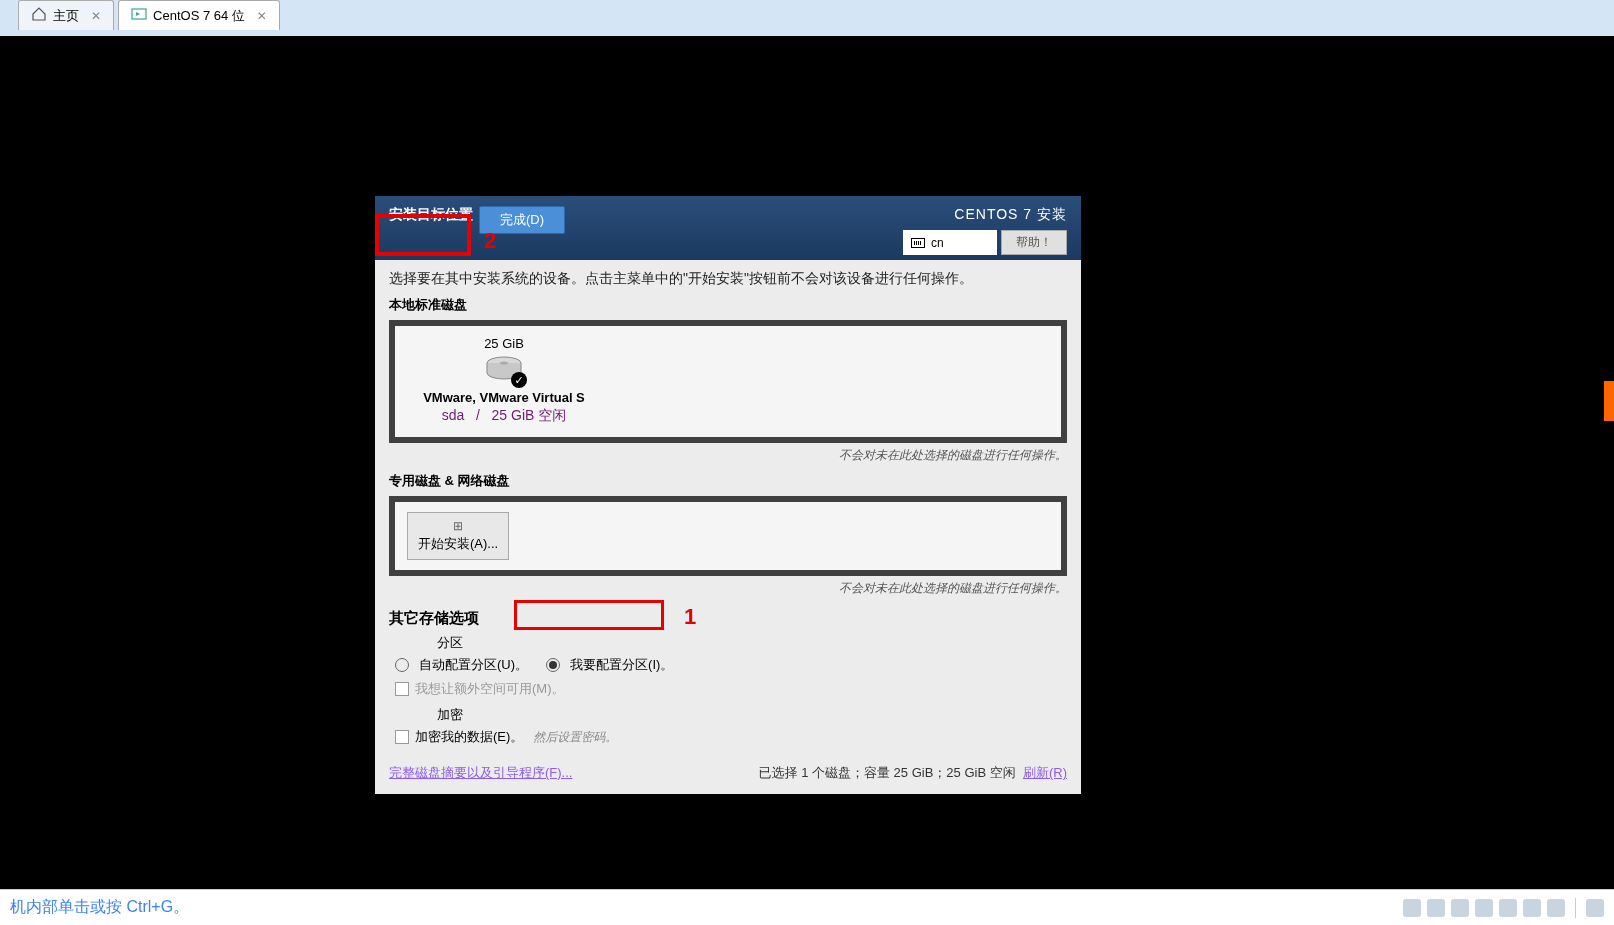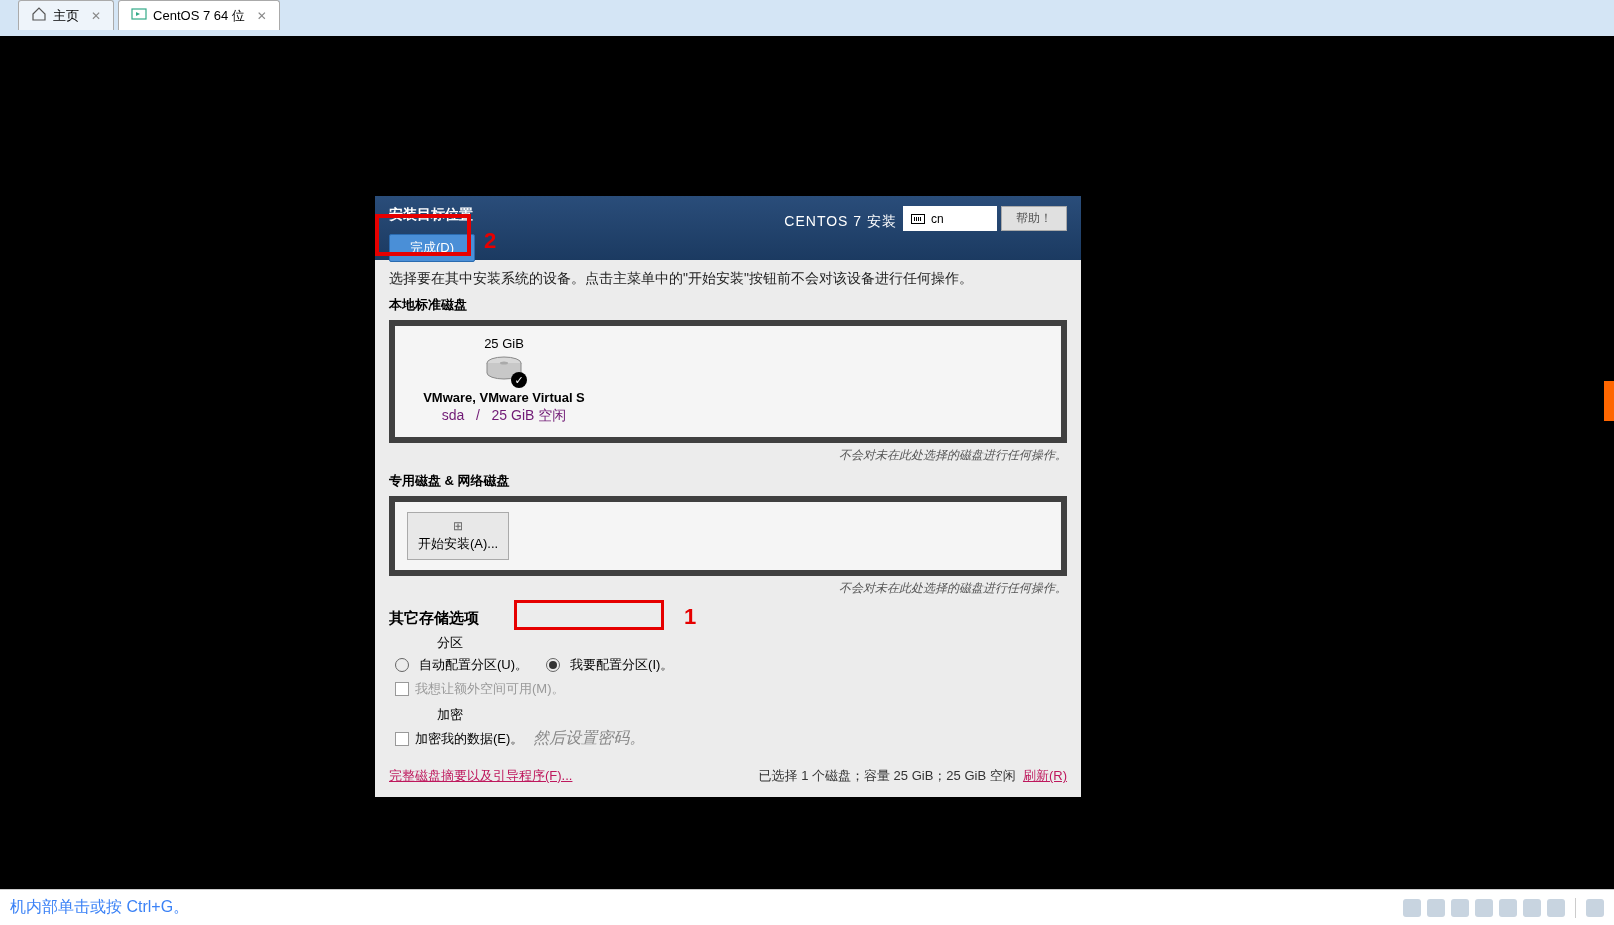--- a/index.html
+++ b/index.html
@@ -66,21 +66,21 @@
       color: #fff;
       padding: 10px 14px;
       display: flex;
       justify-content: space-between;
       align-items: flex-start;
       position: relative;
       height: 64px;
     }
     .header-left {
       display: flex;
-      flex-direction: column;
+      flex-direction: row;
       gap: 6px;
     }
     .header-title {
       font-weight: bold;
       font-size: 14px;
       margin-bottom: 4px;
     }
     .done-button {
       background: #4a8fd7;
       color: #fff;
@@ -105,21 +105,21 @@
       position: absolute;
       left: 484px;
       top: 192px;
       color: #e60000;
       font-size: 22px;
       font-weight: bold;
       z-index: 101;
     }
     .header-right {
       display: flex;
-      flex-direction: row;
+      flex-direction: column;
       align-items: flex-end;
       gap: 6px;
     }
     .header-brand {
       font-size: 14px;
       letter-spacing: 1px;
     }
     .header-controls {
       display: flex;
       gap: 4px;
@@ -306,32 +306,32 @@
     .checkbox-box {
       width: 14px; height: 14px;
       border: 1px solid #999;
       background: #fff;
       display: inline-block;
     }
     .disabled-text { color: #999; }
     .encrypt-hint {
       color: #888;
       font-style: italic;
-      font-size: 16px;
+      font-size: 12px;
       margin-left: 4px;
     }
     .footer-row {
       display: flex;
       justify-content: space-between;
       align-items: center;
       margin-top: 18px;
       font-size: 13px;
     }
     .link {
-      color: #be185d;
+      color: #8b5cf6;
       text-decoration: underline;
       cursor: pointer;
     }
     .summary-text {
       color: #333;
     }
     .status-bar {
       position: absolute;
       bottom: 0;
       left: 0;

